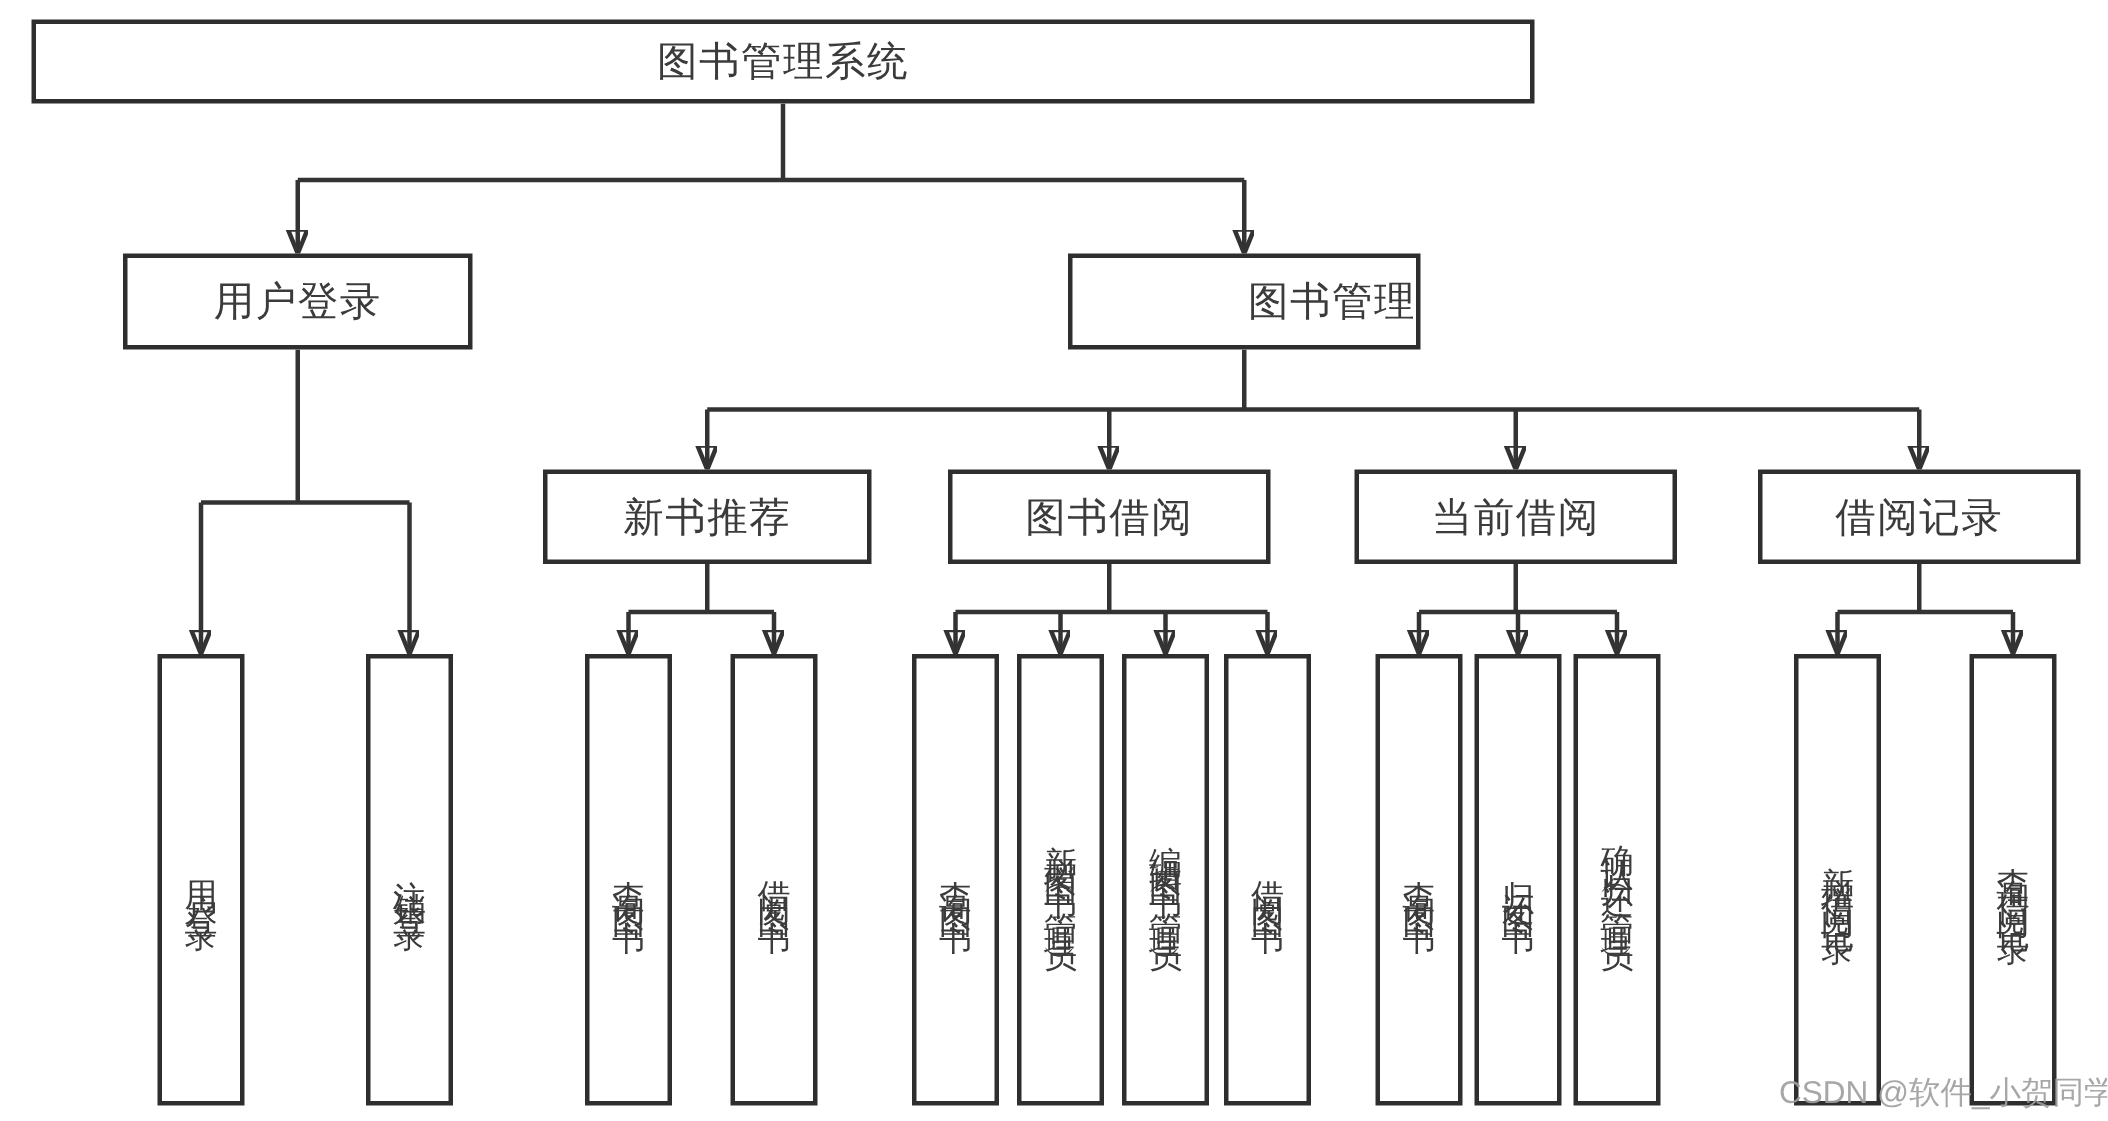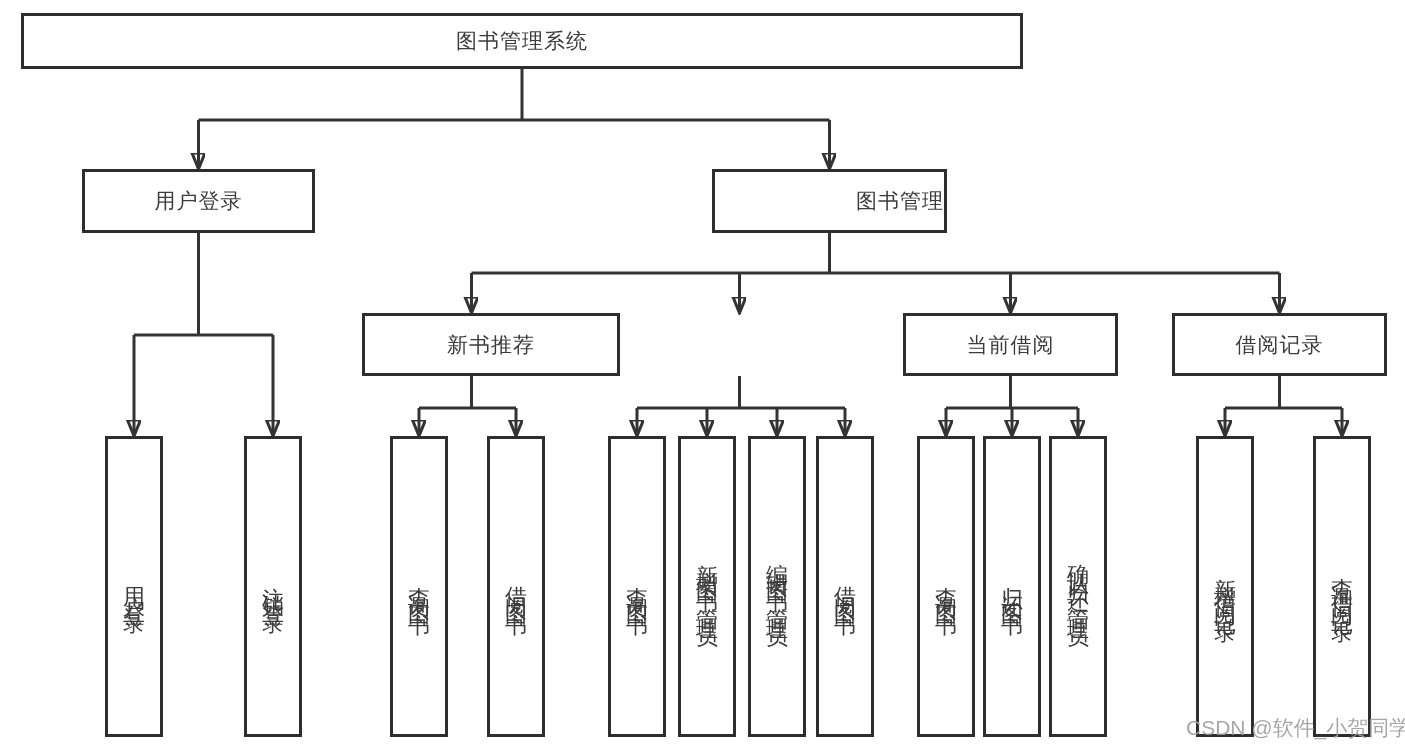--- a/index.html
+++ b/index.html
@@ -38,21 +38,21 @@
     position: absolute;
     box-sizing: border-box;
     background: #ffffff;
     border: 3px solid #2e2e2e;
     display: flex;
     align-items: center;
     justify-content: center;
     color: #3b3b3b;
   }
   .node .label {
-    font-size: 21px;
+    font-size: 27px;
     color: #3b3b3b;
     white-space: nowrap;
   }
   .node.horizontal .label {
     letter-spacing: 1px;
   }
   .node.vertical .label {
     writing-mode: vertical-rl;
     text-orientation: mixed;
     letter-spacing: 9px;
@@ -118,22 +118,25 @@
   <div class="nodes-layer">
       <div class="node horizontal" style="left: 21px; top: 13px; width: 1002px; height: 56px;">
         <span class="label">图书管理系统</span>
       </div>
       <div class="node horizontal" style="left: 82px; top: 169px; width: 233px; height: 64px;">
         <span class="label">用户登录</span>
       </div>
       <div class="node horizontal" style="left: 712px; top: 169px; width: 235px; height: 64px; justify-content: flex-end;">
         <span class="label">图书管理</span>
       </div>
-      <div class="node horizontal" style="left: 362px; top: 313px; width: 258px; height: 63px;">
+      <div class="node horizontal" style="left: 362px; top: 313px; width: 219px; height: 63px;">
         <span class="label">新书推荐</span>
+      </div>
+      <div class="node horizontal" style="left: 632px; top: 313px; width: 215px; height: 63px;">
+        <span class="label">图书借阅</span>
       </div>
       <div class="node horizontal" style="left: 903px; top: 313px; width: 215px; height: 63px;">
         <span class="label">当前借阅</span>
       </div>
       <div class="node horizontal" style="left: 1172px; top: 313px; width: 215px; height: 63px;">
         <span class="label">借阅记录</span>
       </div>
       <div class="node vertical" style="left: 105px; top: 436px; width: 58px; height: 301px;">
         <span class="label">用户登录</span>
       </div>

